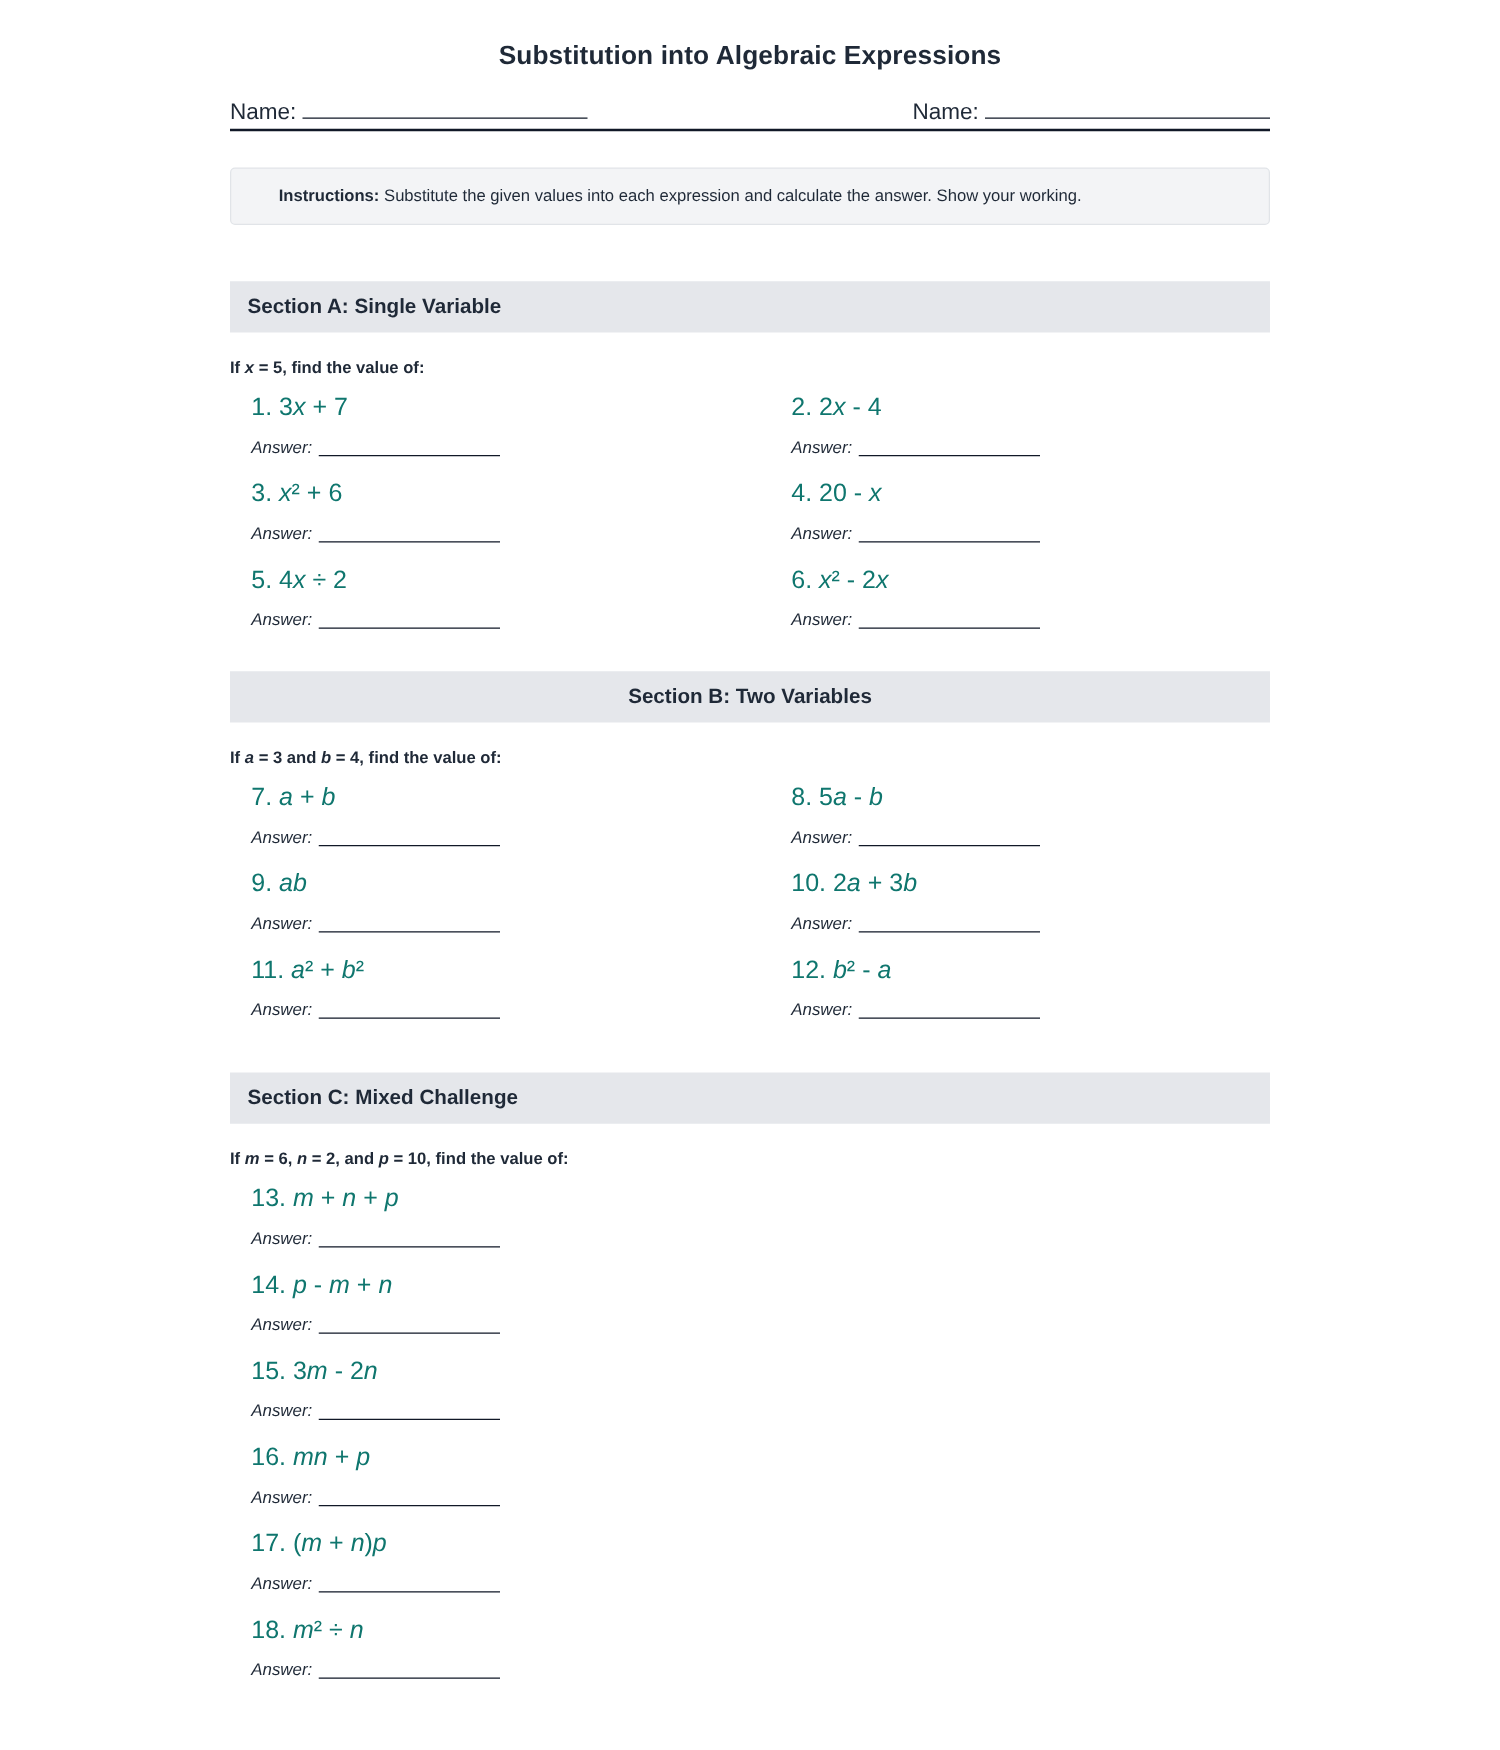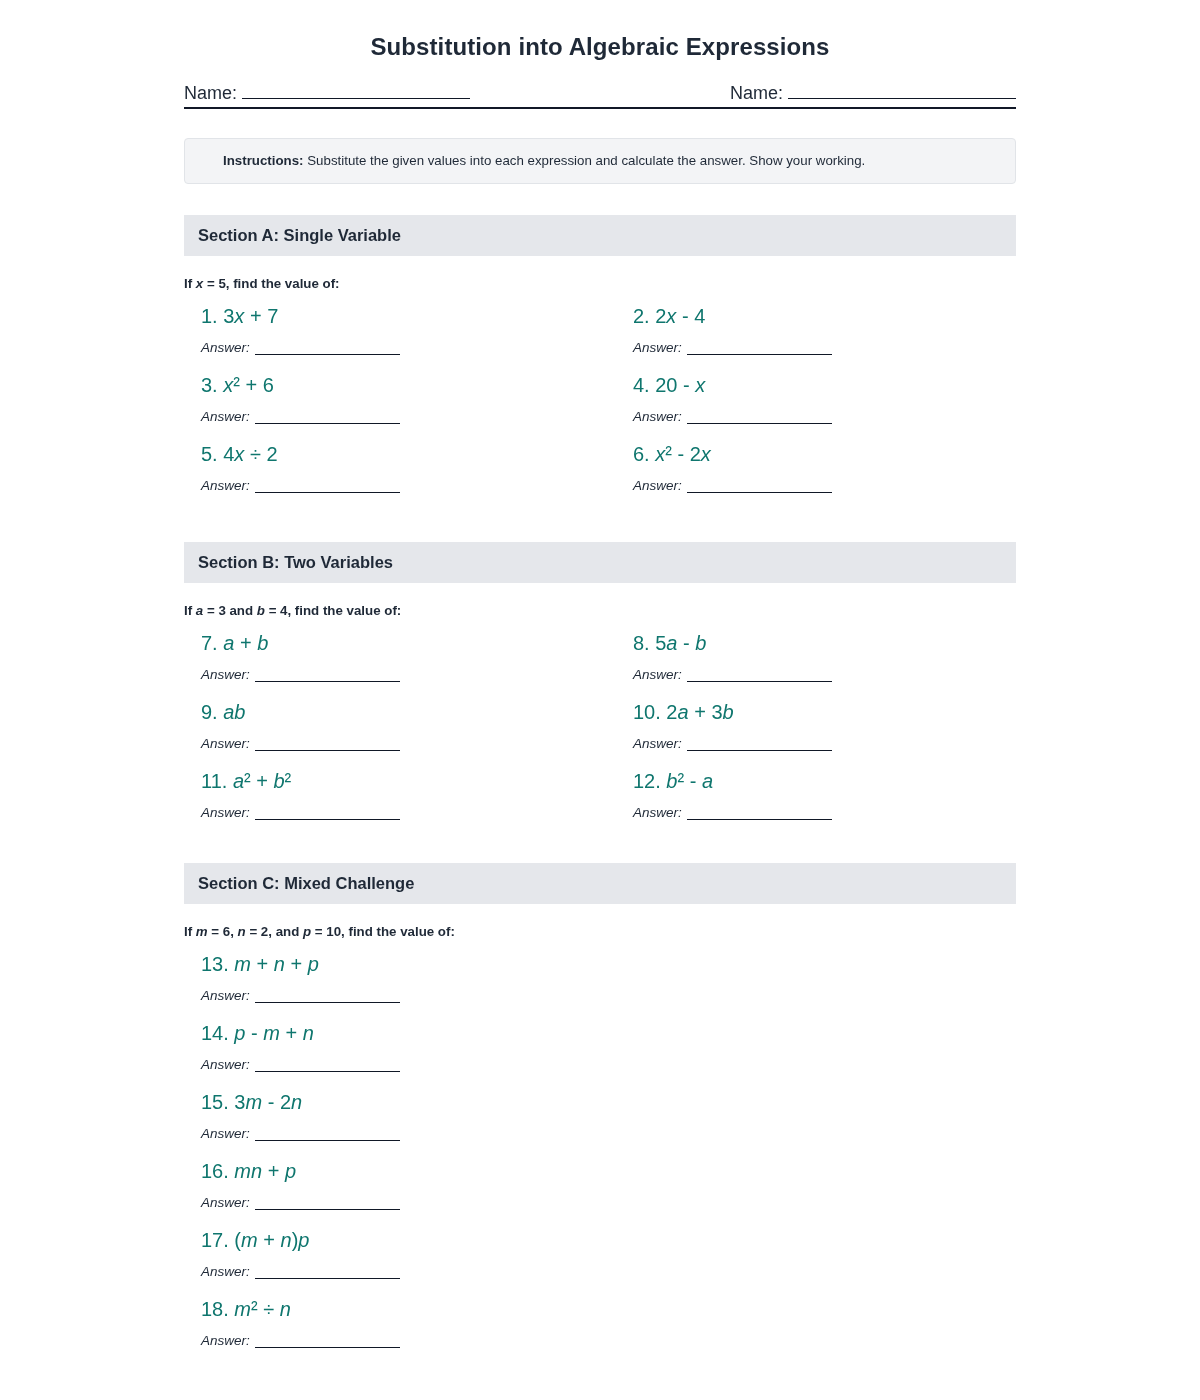--- a/index.html
+++ b/index.html
@@ -24,21 +24,21 @@
   .sheet {
     position: absolute;
     left: 184px;
     top: 0;
     width: 832px;
   }
 
   
   .title {
     text-align: center;
-    font-size: 24px;
+    font-size: 21px;
     font-weight: bold;
     color: #1f2937;
     margin-top: 33px;
     letter-spacing: 0.1px;
   }
 
   
   .namedate {
     display: flex;
     justify-content: space-between;
@@ -83,22 +83,22 @@
   .instructions b { font-weight: bold; padding-left: 24px; }
 
   
   .section-bar {
     background: #e5e7eb;
     padding: 11px 14px;
     font-size: 16.5px;
     font-weight: bold;
     color: #1f2937;
   }
-  .sec-a-bar { margin-top: 31px; }
-  .sec-b-bar { margin-top: 31px; }
+  .sec-a-bar { margin-top: 45px; }
+  .sec-b-bar { margin-top: 16px; text-align: center; }
   .sec-c-bar { margin-top: 25px; }
 
   
   .prompt {
     font-size: 13.3px;
     font-weight: bold;
     color: #1f2937;
     margin-top: 20px;
     margin-left: 0px;
   }

